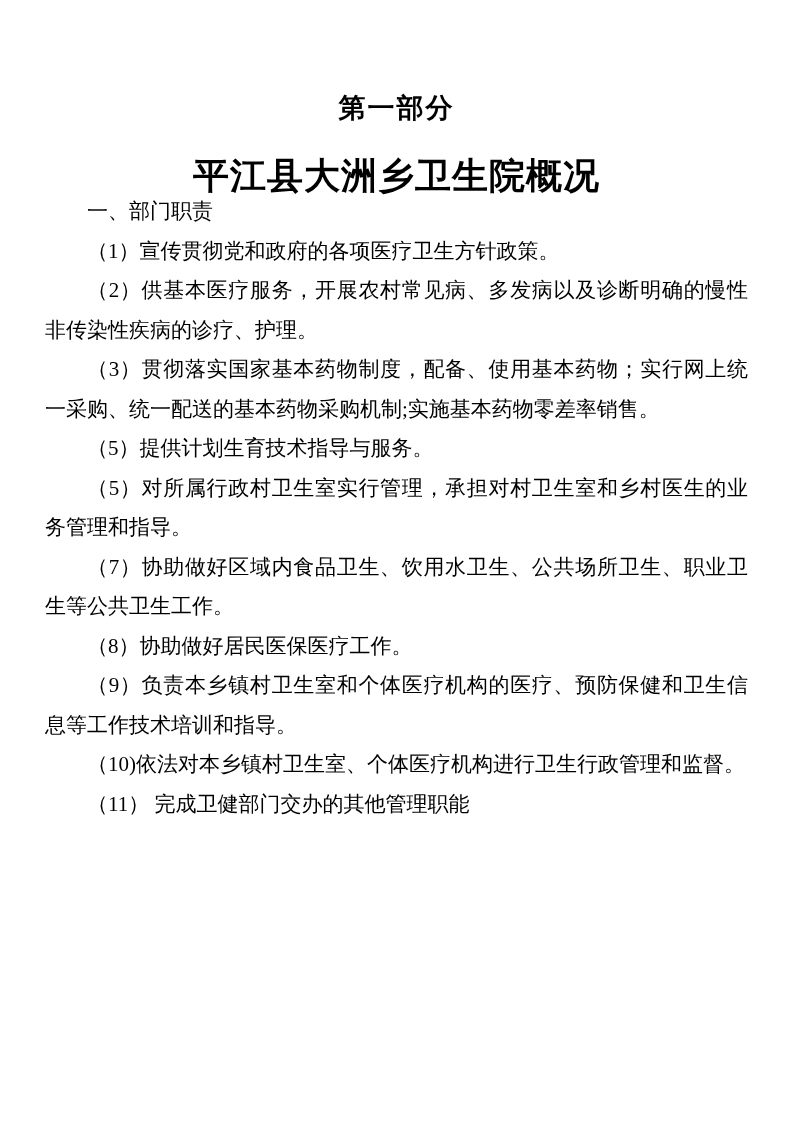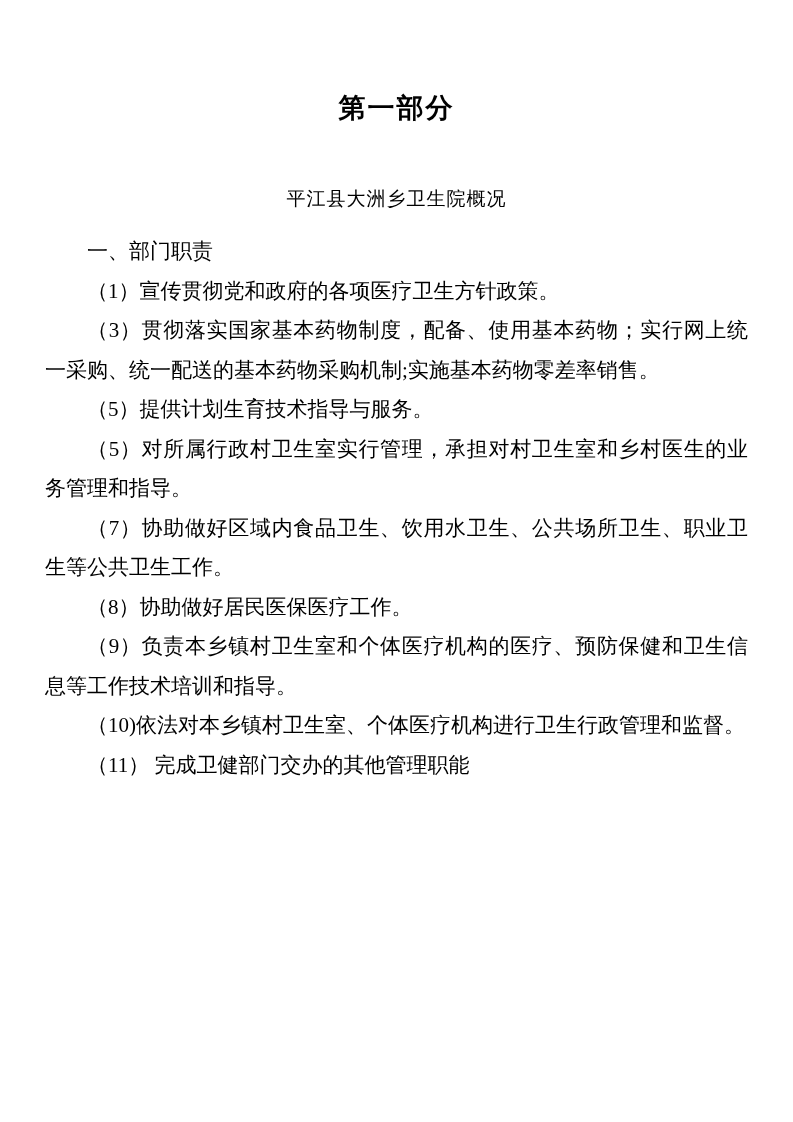--- a/index.html
+++ b/index.html
@@ -18,29 +18,28 @@
   .part-title {
     font-family: "Liberation Sans", "DejaVu Sans", sans-serif;
     font-weight: bold;
     font-size: 27px;
     line-height: 33px;
     text-align: center;
     letter-spacing: 2px;
   }
   .section-title {
     font-family: "Liberation Sans", "DejaVu Sans", sans-serif;
-    font-weight: normal;
-    font-size: 19px;
+    font-weight: bold;
+    font-size: 36px;
     line-height: 33px;
     text-align: center;
-    margin-top: 57px;
+    margin-top: 34px;
     letter-spacing: 1px;
   }
   .doc-body {
-    margin-top: 17px;
     font-size: 21px;
     line-height: 39.5px;
   }
   .doc-body p {
     text-indent: 2em;
     text-align: justify;
     text-justify: inter-ideograph;
     word-break: break-all;
   }
   .subsection-heading {
@@ -57,20 +56,21 @@
   <h1 class="part-title">第一部分</h1>
 
   <h2 class="section-title">平江县大洲乡卫生院概况</h2>
 
   <div class="doc-body">
     <div class="subsection-heading">一、部门职责</div>
 
 
     <div>
       <p>（1）宣传贯彻党和政府的各项医疗卫生方针政策。</p>
+      <p>（2）供基本医疗服务，开展农村常见病、多发病以及诊断明确的慢性非传染性疾病的诊疗、护理。</p>
       <p>（3）贯彻落实国家基本药物制度，配备、使用基本药物；实行网上统一采购、统一配送的基本药物采购机制;实施基本药物零差率销售。</p>
       <p>（5）提供计划生育技术指导与服务。</p>
       <p>（5）对所属行政村卫生室实行管理，承担对村卫生室和乡村医生的业务管理和指导。</p>
       <p>（7）协助做好区域内食品卫生、饮用水卫生、公共场所卫生、职业卫生等公共卫生工作。</p>
       <p>（8）协助做好居民医保医疗工作。</p>
       <p>（9）负责本乡镇村卫生室和个体医疗机构的医疗、预防保健和卫生信息等工作技术培训和指导。</p>
       <p>（10)依法对本乡镇村卫生室、个体医疗机构进行卫生行政管理和监督。</p>
       <p>（11） 完成卫健部门交办的其他管理职能</p>
     </div>
   </div>

